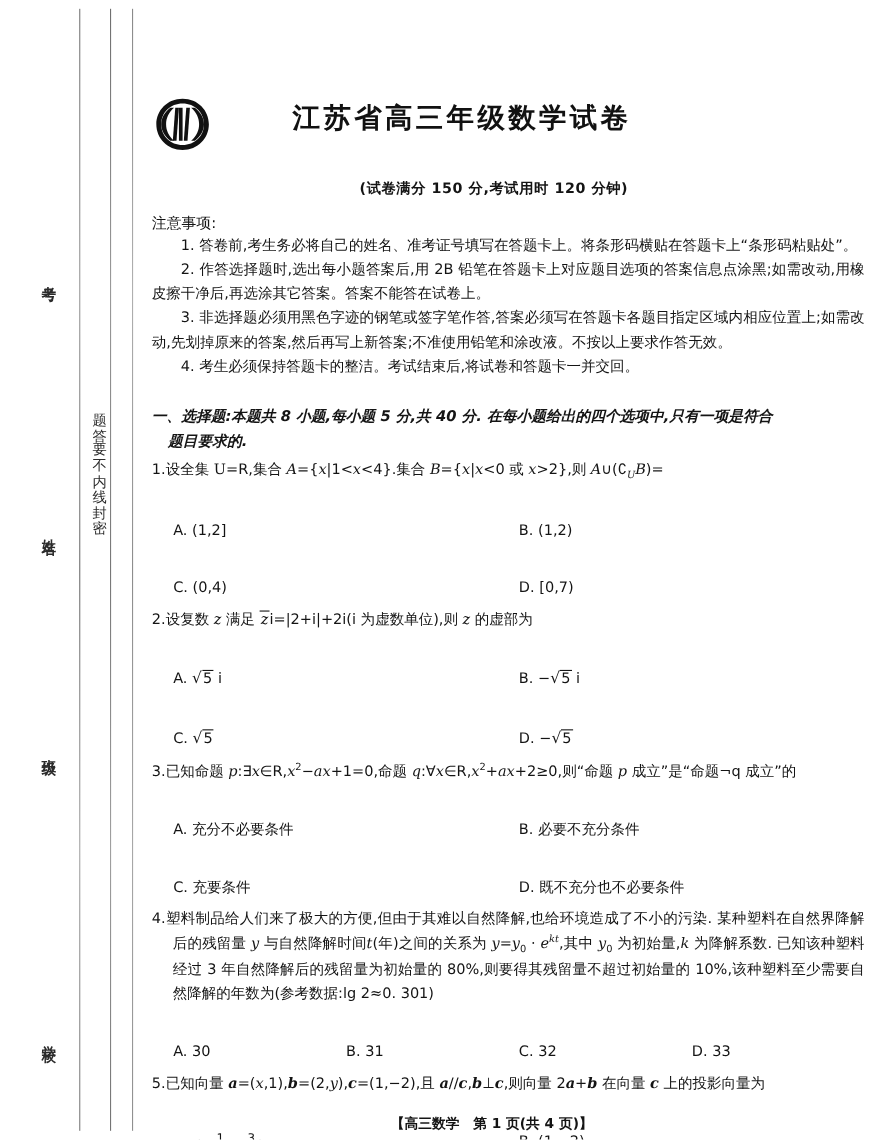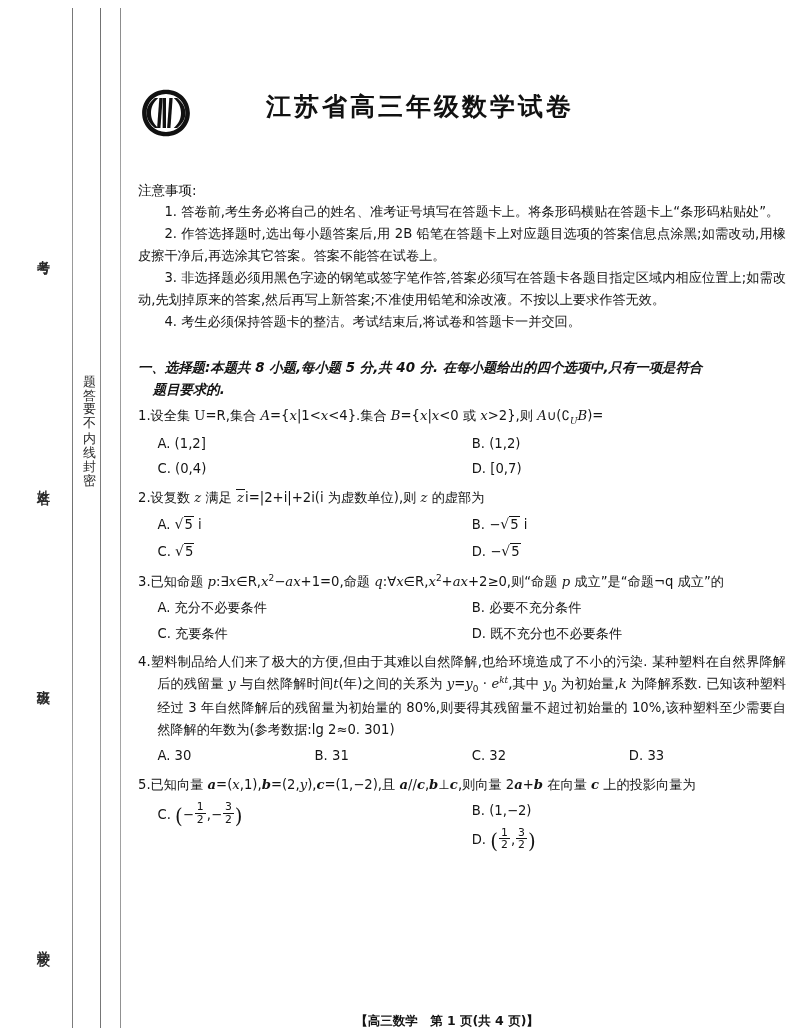--- a/index.html
+++ b/index.html
@@ -112,20 +112,21 @@
     padding-left:1.45em;
     margin-top:2px;
   }
   .opts > div{flex:0 0 50%;}
   .opts.four > div{flex:0 0 25%;}
   .opt{
     font-family:"DejaVu Sans","Liberation Sans",sans-serif;
     font-size:13.2px;
     line-height:1.95;
     white-space:nowrap;
+    margin-top:27px;
   }
   .mi{font-family:"DejaVu Serif","Liberation Serif",serif;font-style:italic;}
   .mb{font-family:"DejaVu Serif","Liberation Serif",serif;font-weight:bold;font-style:italic;}
   .mu{font-family:"DejaVu Serif","Liberation Serif",serif;font-style:normal;}
   .sq{white-space:nowrap;}
   .sq .rad{font-size:14px;}
   .sq .bar{border-top:1px solid #141414;padding:0 1px;}
   sup.e{font-size:.68em;vertical-align:super;}
   sub.e{font-size:.68em;vertical-align:sub;}
   .frac{
@@ -180,20 +181,21 @@
             <path d="M70 18 C80 26 85 35 85 45 C85 55 80 64 70 72 L64 72 C73 64 77 55 77 45 C77 35 73 26 64 18 Z"></path>
             <path d="M44 18 L44 72 L50 72 L50 18 Z"></path>
             <path d="M56 18 L52 72 L58 72 L62 18 Z"></path>
             <path d="M38 18 L34 72 L40 72 L44 18 Z"></path>
           </g>
         </svg>
       </div>
       <div class="title">江苏省高三年级数学试卷</div>
     </div>
 
+    <div class="subtitle">(试卷满分 150 分,考试用时 120 分钟)</div>
 
     <div class="notice-h">注意事项:</div>
     <div class="notice-p ind">1. 答卷前,考生务必将自己的姓名、准考证号填写在答题卡上。将条形码横贴在答题卡上“条形码粘贴处”。</div>
     <div class="notice-p ind">2. 作答选择题时,选出每小题答案后,用 2B 铅笔在答题卡上对应题目选项的答案信息点涂黑;如需改动,用橡皮擦干净后,再选涂其它答案。答案不能答在试卷上。</div>
     <div class="notice-p ind">3. 非选择题必须用黑色字迹的钢笔或签字笔作答,答案必须写在答题卡各题目指定区域内相应位置上;如需改动,先划掉原来的答案,然后再写上新答案;不准使用铅笔和涂改液。不按以上要求作答无效。</div>
     <div class="notice-p ind">4. 考生必须保持答题卡的整洁。考试结束后,将试卷和答题卡一并交回。</div>
 
     <div class="sec-h">
       <span>一、选择题:</span><span>本题共 8 小题,每小题 5 分,共 40 分. 在每小题给出的四个选项中,只有一项是符合</span>
       <span class="cont">题目要求的.</span>

